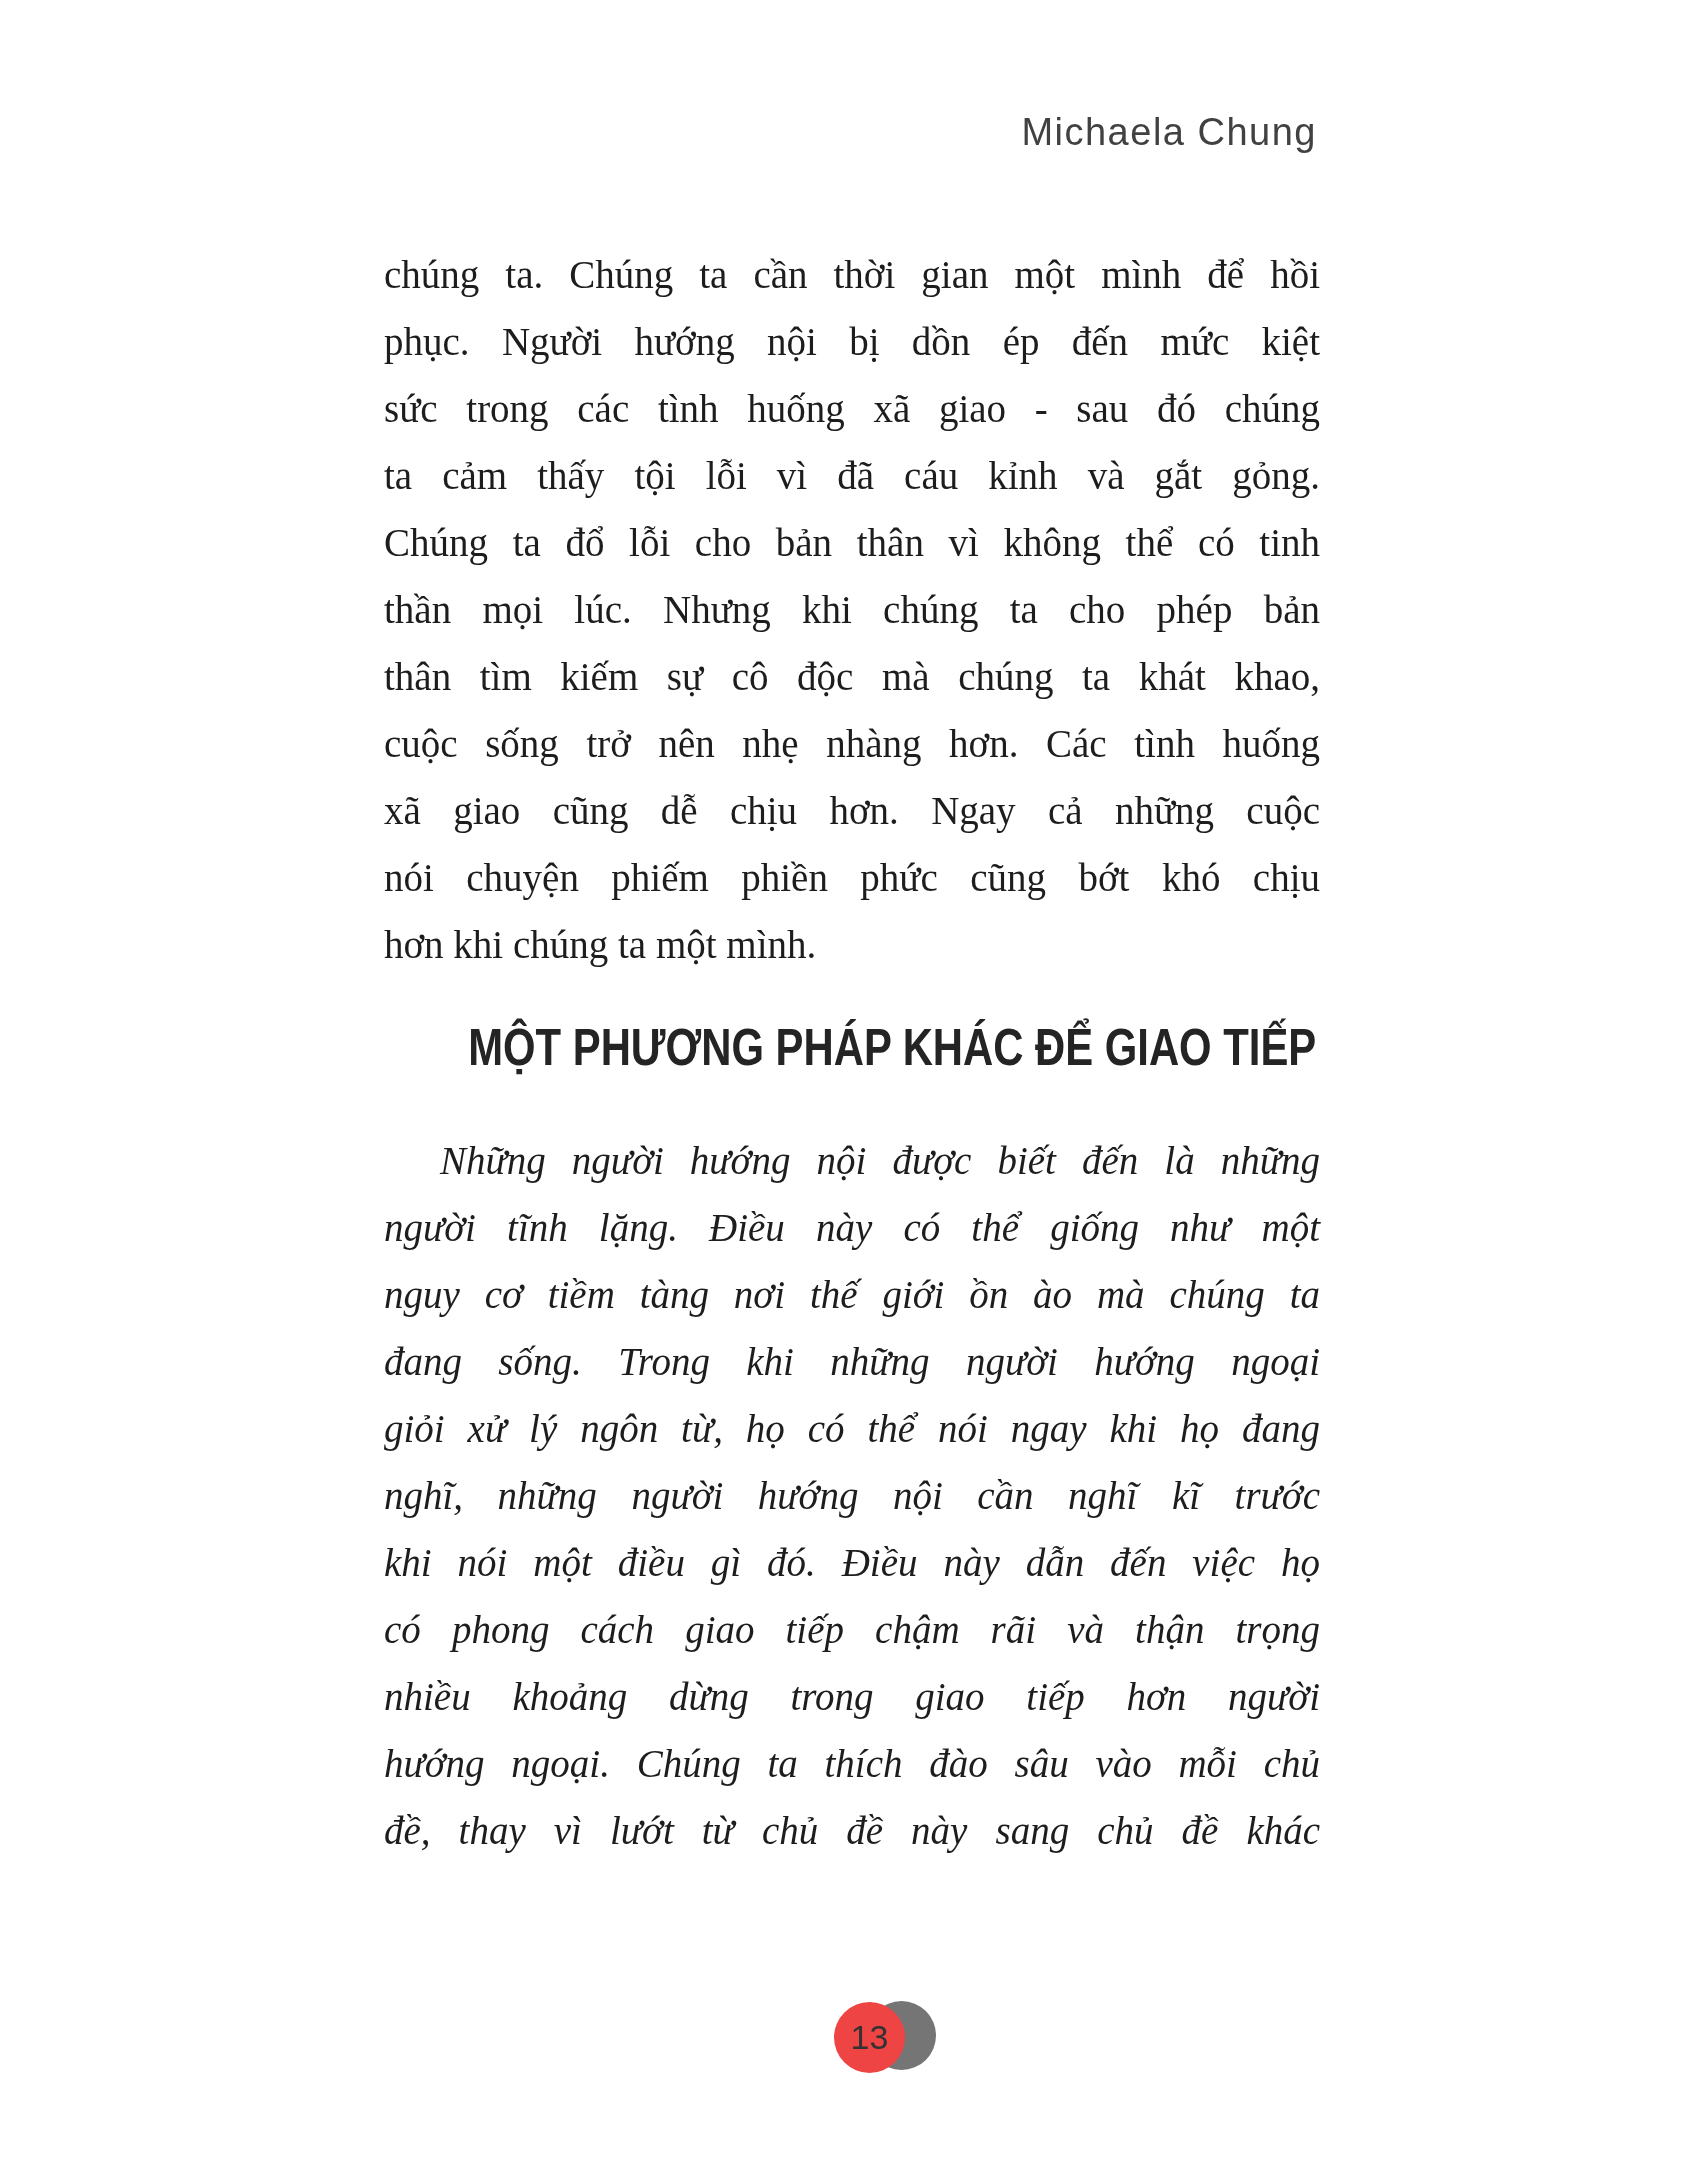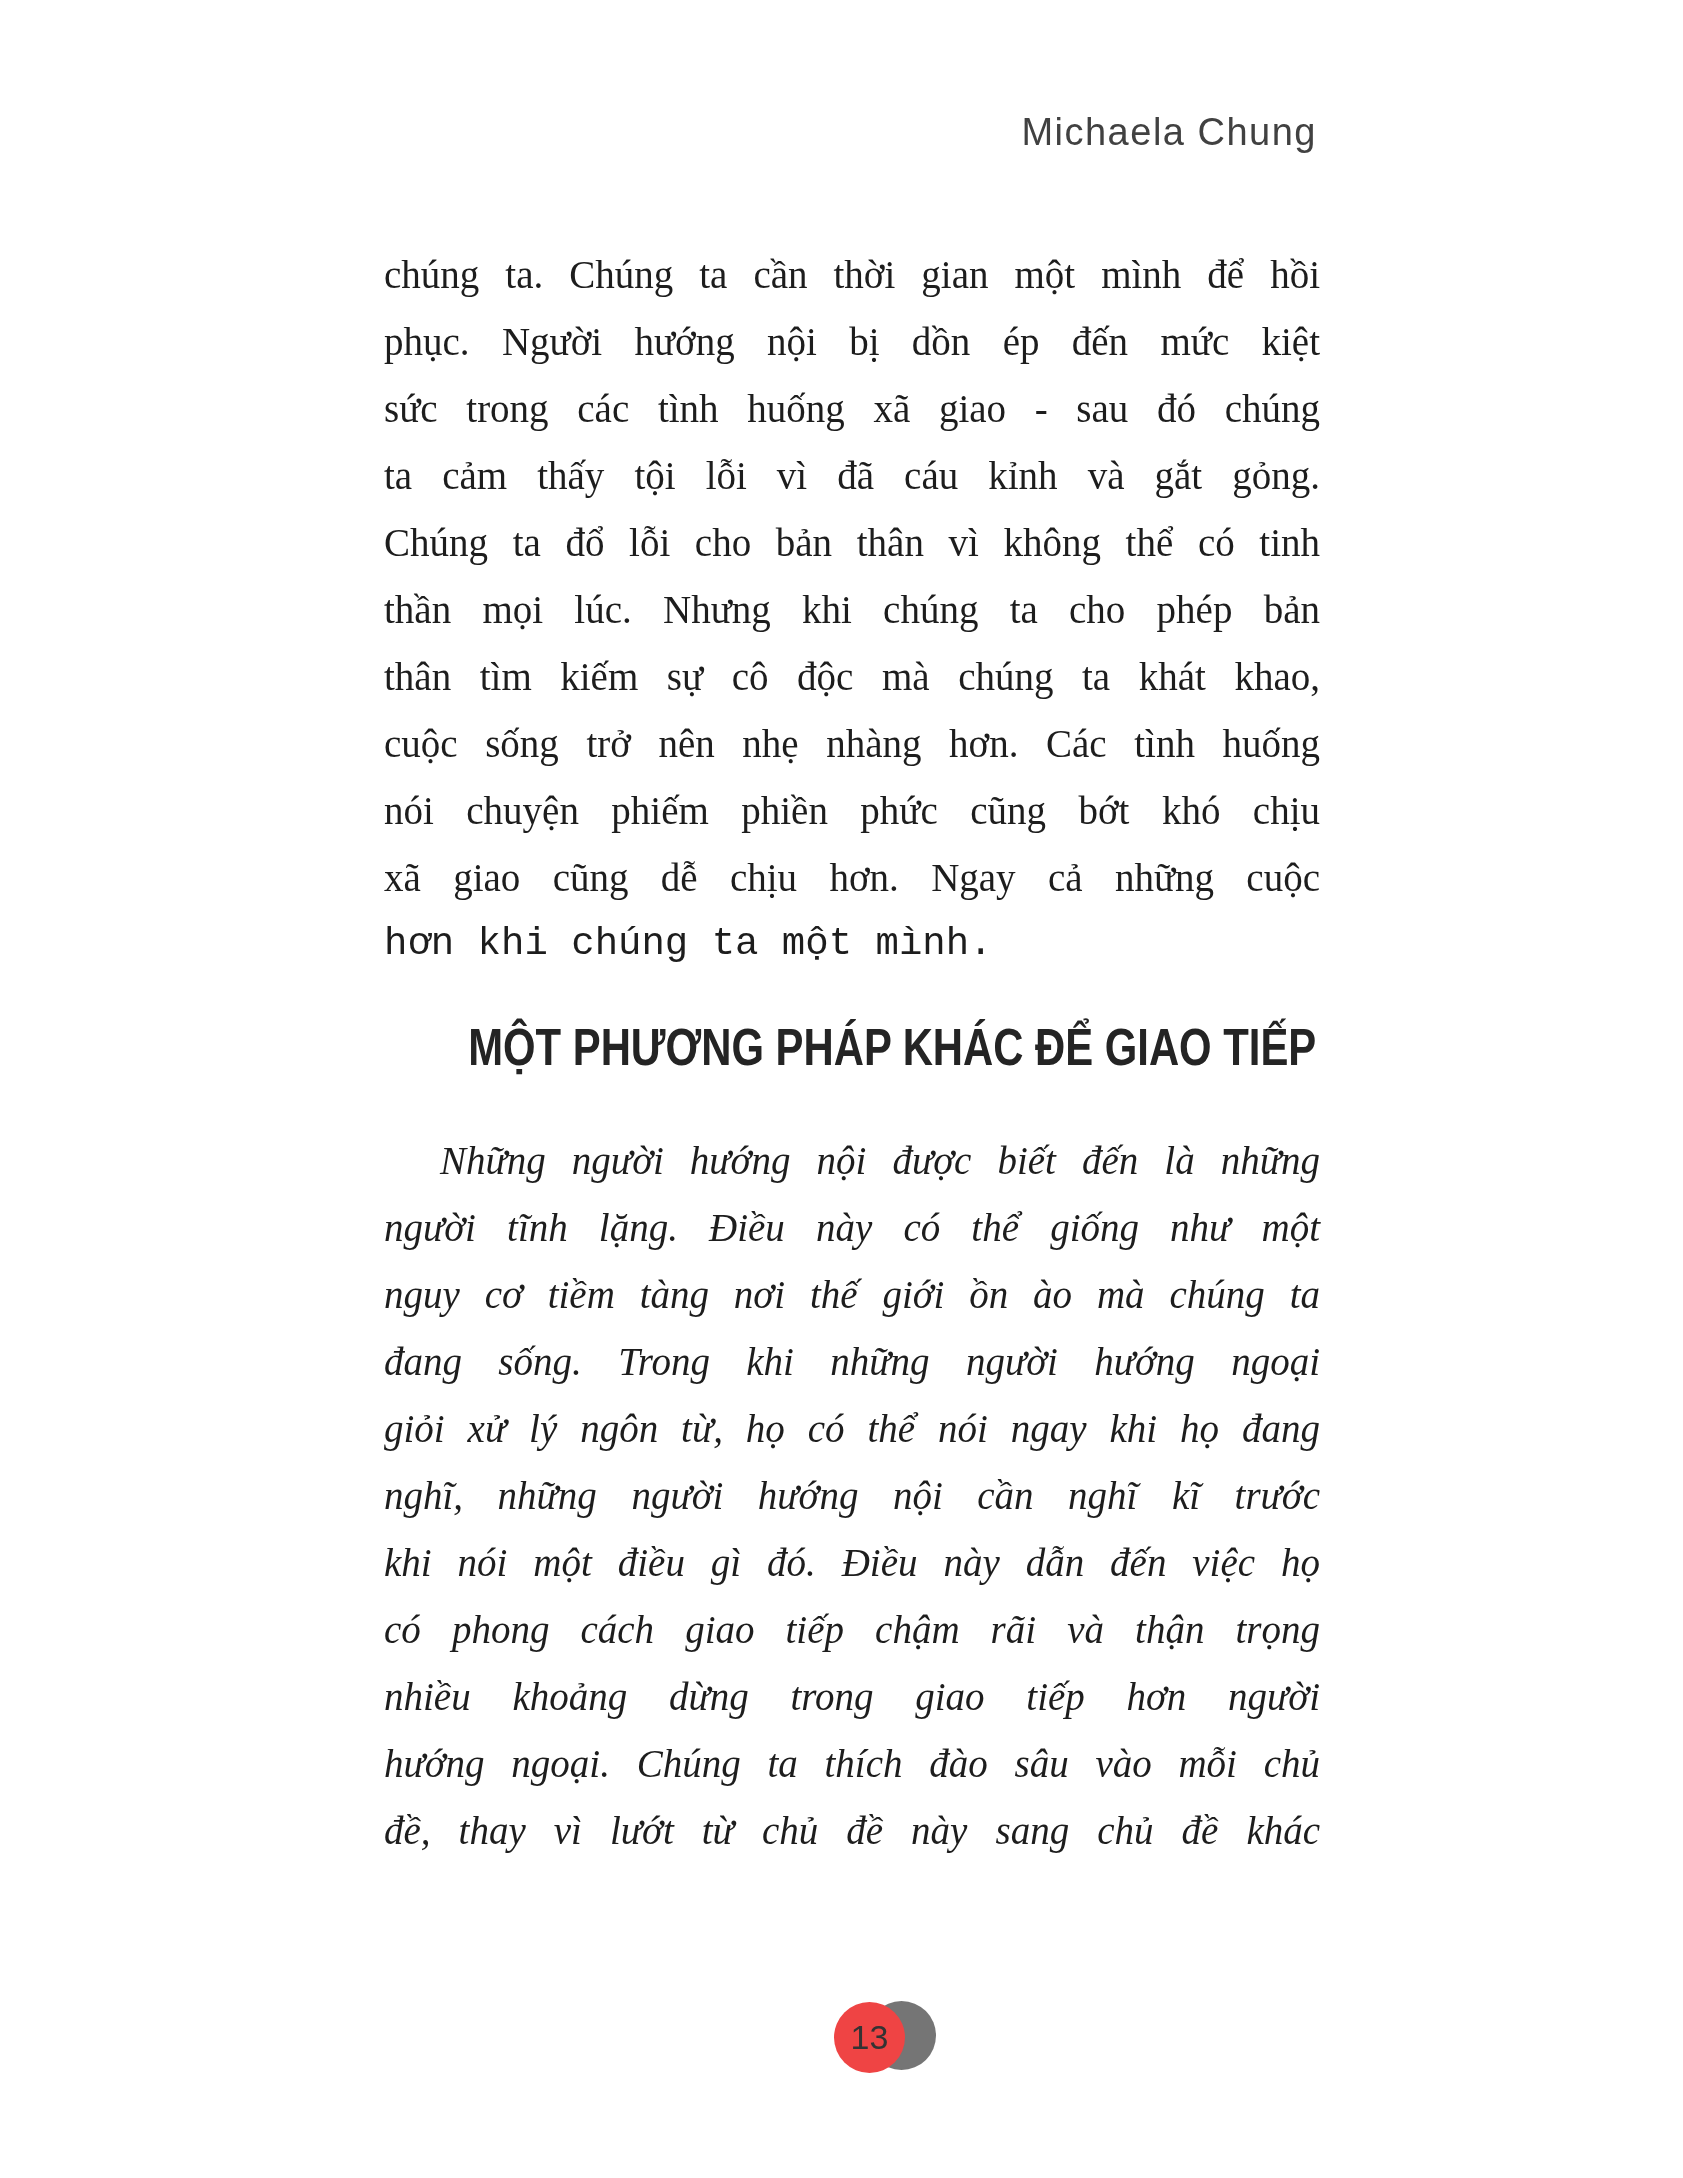--- a/index.html
+++ b/index.html
@@ -28,21 +28,21 @@
     font-family: "Liberation Serif", serif;
     font-size: 39px;
     line-height: 67px;
     color: #1d1d1d;
   }
   .para .line {
     text-align: justify;
     text-align-last: justify;
   }
   .para-1 { top: 241px; }
-  .para-1 .line:last-child { text-align-last: left; font-family: Liberation Mono, monospace; }
+  .para-1 .line:last-child { text-align-last: left; }
   .para-2 { top: 1127px; font-style: italic; }
   .para-2 .line:first-child { padding-left: 56px; }
   .section-heading {
     position: absolute;
     left: 384px;
     width: 936px;
     top: 1018px;
     text-align: center;
     font-family: "Liberation Sans", sans-serif;
     font-weight: 700;
@@ -87,22 +87,22 @@
 
   <div class="para para-1">
       <div class="line">chúng ta. Chúng ta cần thời gian một mình để hồi</div>
       <div class="line">phục. Người hướng nội bị dồn ép đến mức kiệt</div>
       <div class="line">sức trong các tình huống xã giao - sau đó chúng</div>
       <div class="line">ta cảm thấy tội lỗi vì đã cáu kỉnh và gắt gỏng.</div>
       <div class="line">Chúng ta đổ lỗi cho bản thân vì không thể có tinh</div>
       <div class="line">thần mọi lúc. Nhưng khi chúng ta cho phép bản</div>
       <div class="line">thân tìm kiếm sự cô độc mà chúng ta khát khao,</div>
       <div class="line">cuộc sống trở nên nhẹ nhàng hơn. Các tình huống</div>
+      <div class="line">xã giao cũng dễ chịu hơn. Ngay cả những cuộc</div>
       <div class="line">nói chuyện phiếm phiền phức cũng bớt khó chịu</div>
-      <div class="line">xã giao cũng dễ chịu hơn. Ngay cả những cuộc</div>
       <div class="line">hơn khi chúng ta một mình.</div>
     </div>
 
   <div class="section-heading">MỘT PHƯƠNG PHÁP KHÁC ĐỂ GIAO TIẾP</div>
 
   <div class="para para-2">
       <div class="line">Những người hướng nội được biết đến là những</div>
       <div class="line">người tĩnh lặng. Điều này có thể giống như một</div>
       <div class="line">nguy cơ tiềm tàng nơi thế giới ồn ào mà chúng ta</div>
       <div class="line">đang sống. Trong khi những người hướng ngoại</div>

